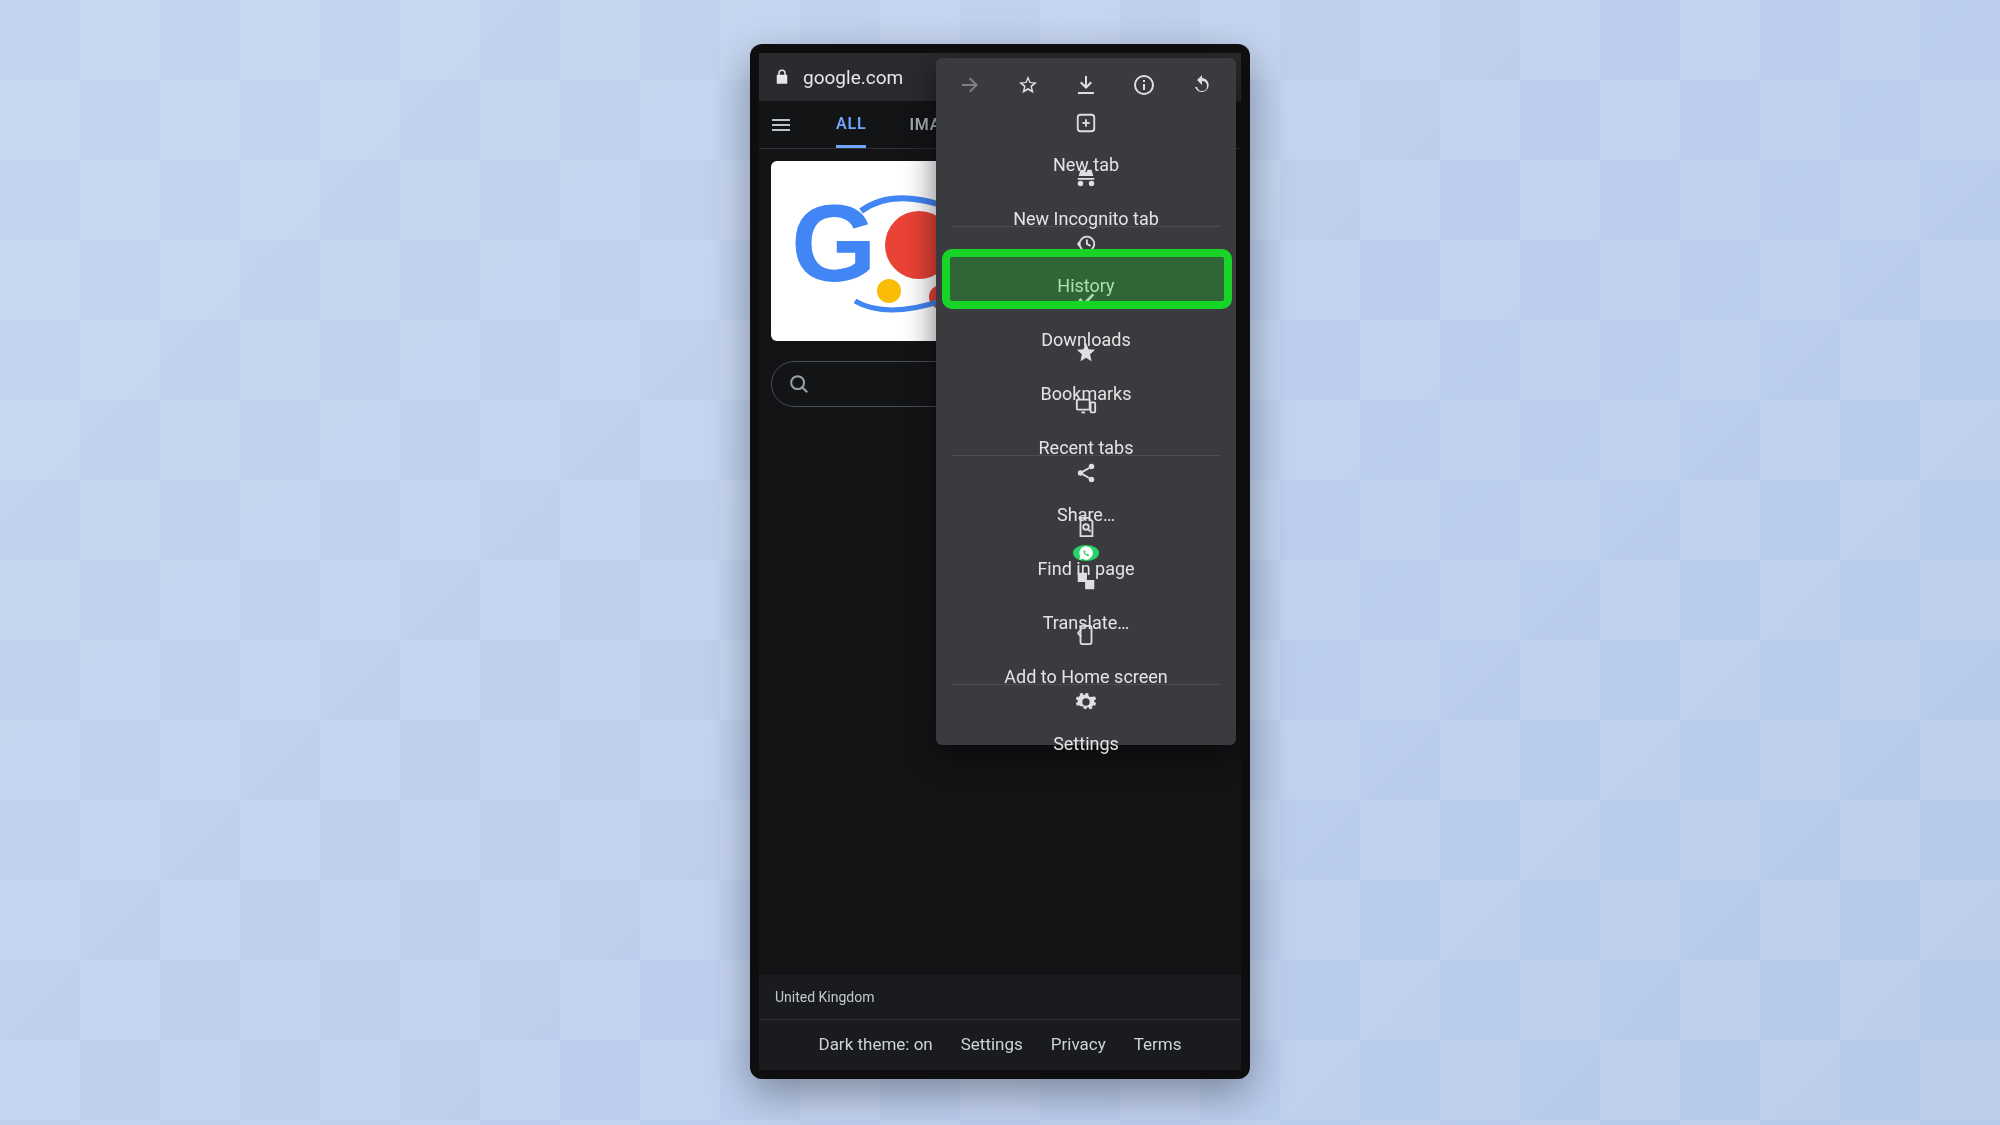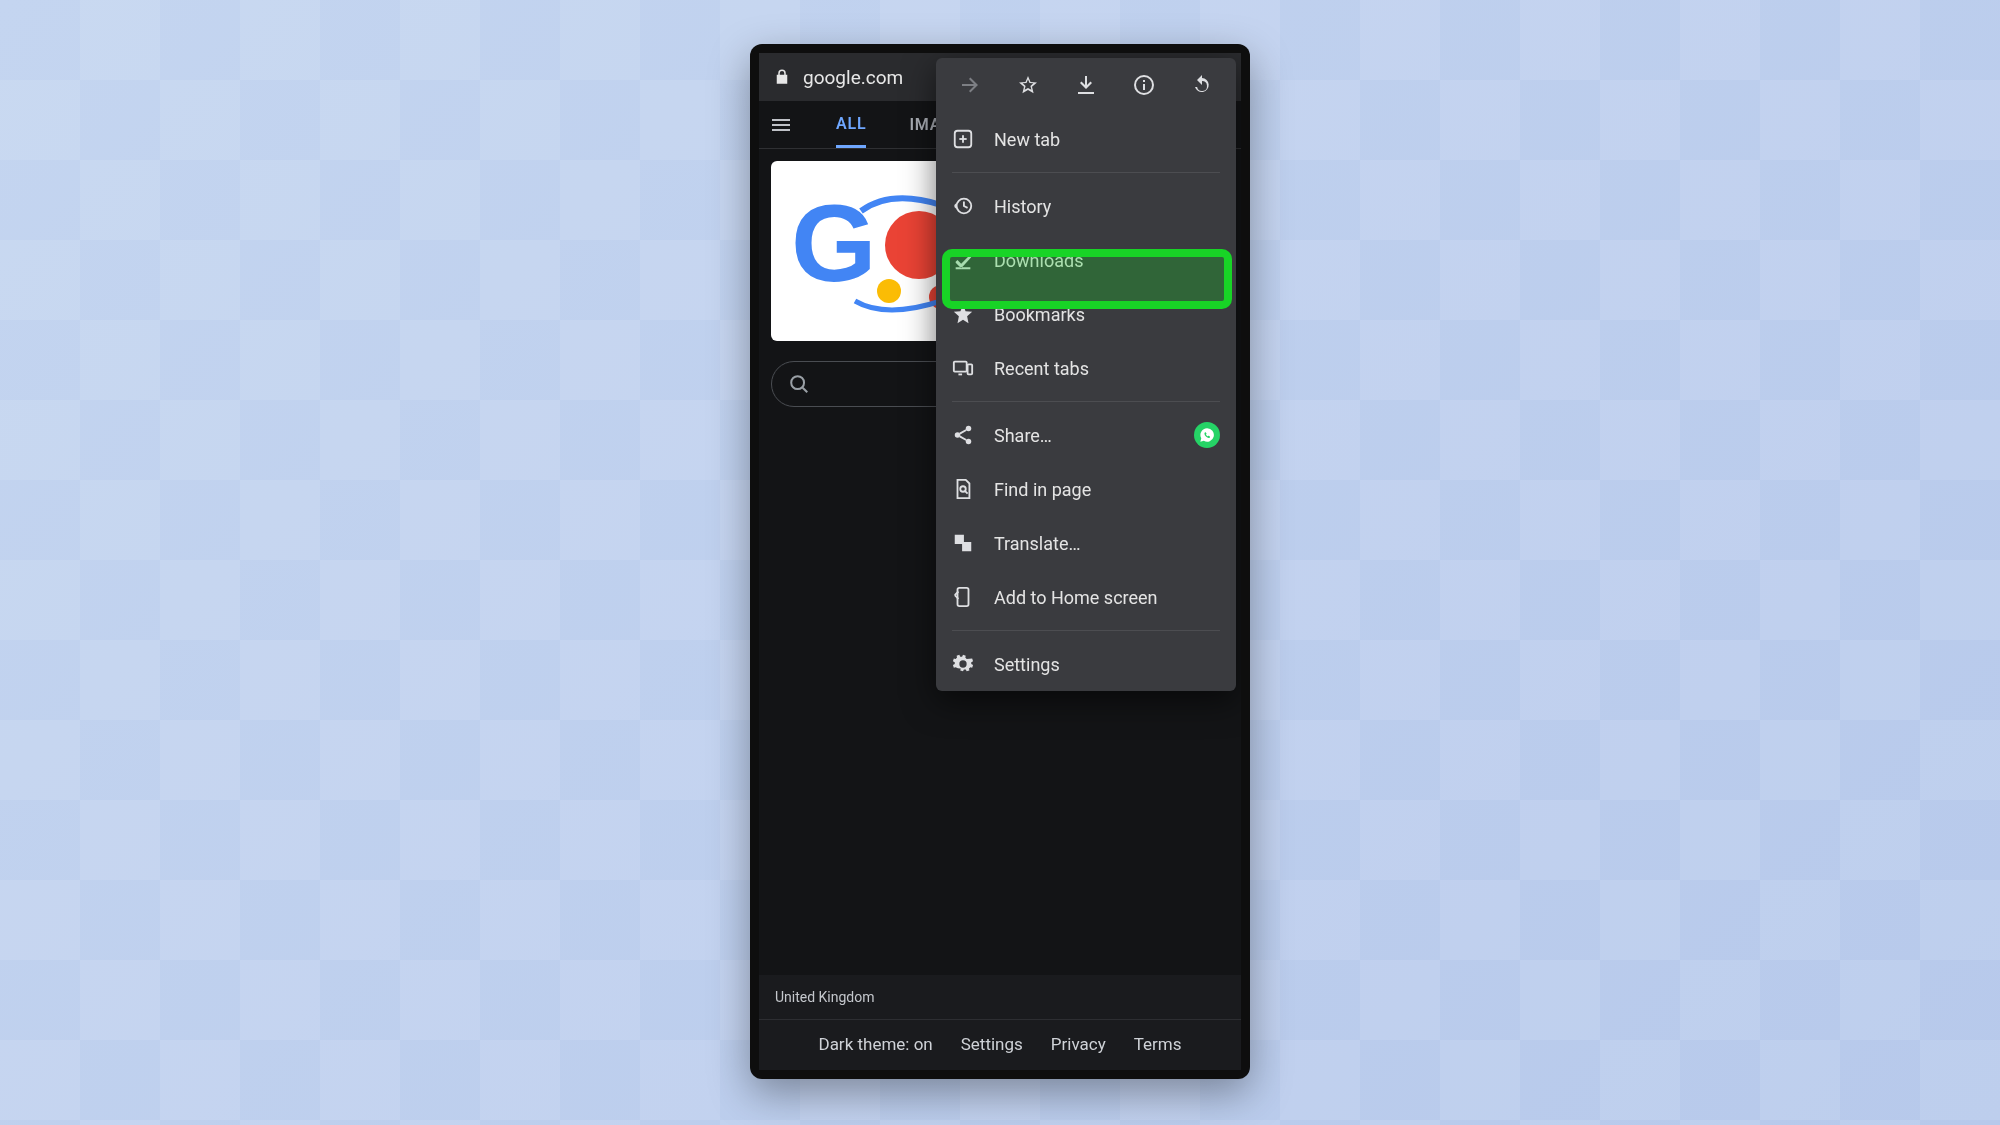--- a/index.html
+++ b/index.html
@@ -118,20 +118,21 @@
     display:flex; align-items:center; justify-content:center;
     border-radius:50%;
   }
   .menu .iconrow svg { width:24px; height:24px; fill:#dedfe2; }
   .menu .iconrow .ibtn.dis svg { fill:#7d7f84; }
   .menu .item {
     height:54px;
     display:flex; align-items:center;
     padding:0 16px; gap:20px;
     cursor:pointer;
+    flex-direction:column;
   }
   .menu .item svg { width:22px; height:22px; fill:#dedfe2; flex:none; }
   .menu .item.stroke svg { fill:none; stroke:#dedfe2; stroke-width:2; }
   .menu .sep { height:1px; background:#4c4d51; margin:6px 16px; }
   .menu .item .grow { flex:1; }
   .menu .item .chk { width:20px; height:20px; border:2px solid #cfd0d3; border-radius:2px; }
   .menu .wa {
     width:26px; height:26px; border-radius:50%;
     background:#25d366;
     display:flex; align-items:center; justify-content:center;
@@ -231,20 +232,26 @@
       </div>
 
       <div class="item stroke">
         <svg viewBox="0 0 24 24">
             <rect x="3" y="3" width="18" height="18" rx="3"></rect>
             <line x1="12" y1="8" x2="12" y2="16"></line>
             <line x1="8" y1="12" x2="16" y2="12"></line>
           </svg>
         <span>New tab</span>
       </div>
+      <div class="item">
+        <svg viewBox="0 0 24 24">
+            <path d="M4 11l2-7h4l2 3 2-3h4l2 7H4zm-1 2h18v2H3v-2zm3 3a3 3 0 1 1 0 6 3 3 0 0 1 0-6zm12 0a3 3 0 1 1 0 6 3 3 0 0 1 0-6z"></path>
+          </svg>
+        <span>New Incognito tab</span>
+      </div>
       <div class="sep"></div>
 
       <div class="item stroke" id="history-item">
         <svg viewBox="0 0 24 24">
             <circle cx="13" cy="12" r="8"></circle>
             <path d="M13 7v5l4 2"></path>
             <path d="M3 12l2-2m-2 2l2 2"></path>
           </svg>
         <span>History</span>
       </div>

